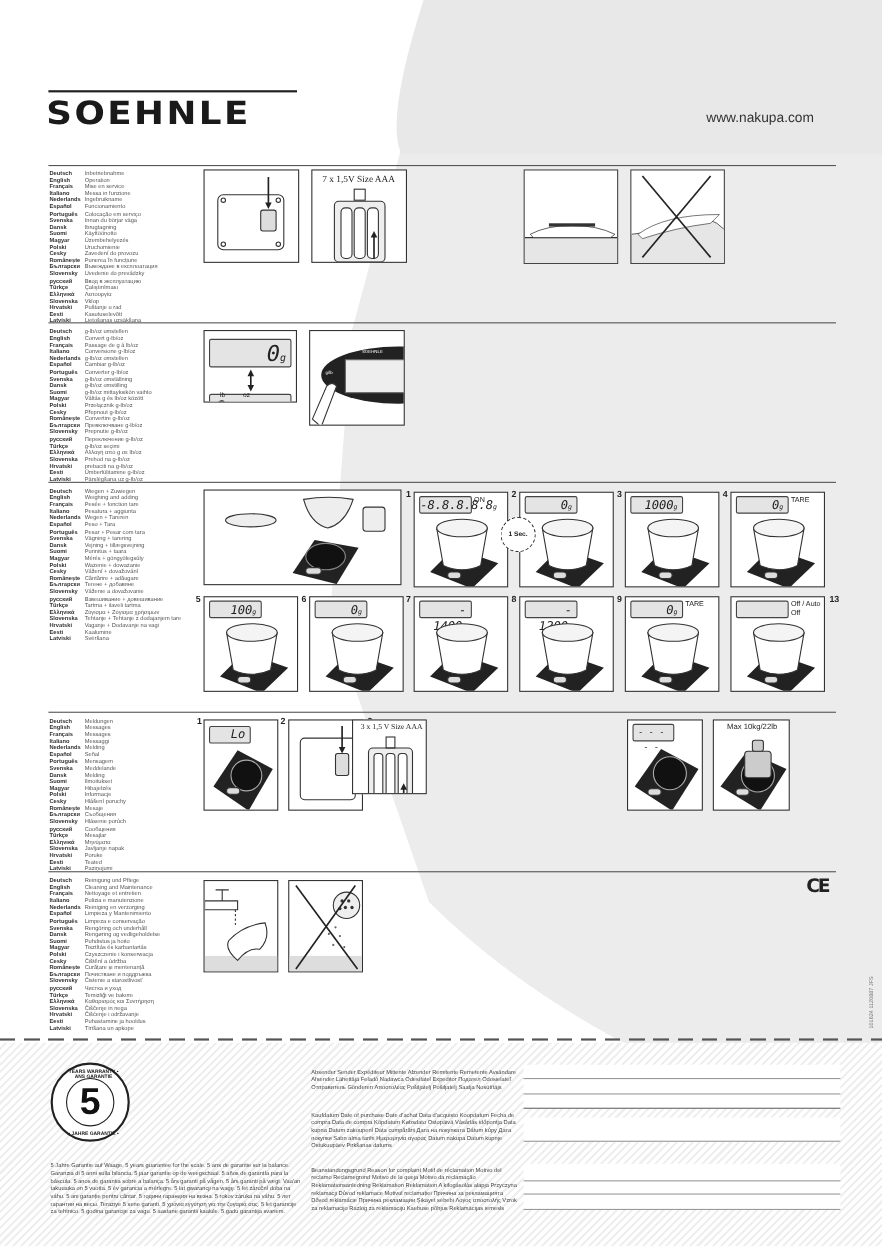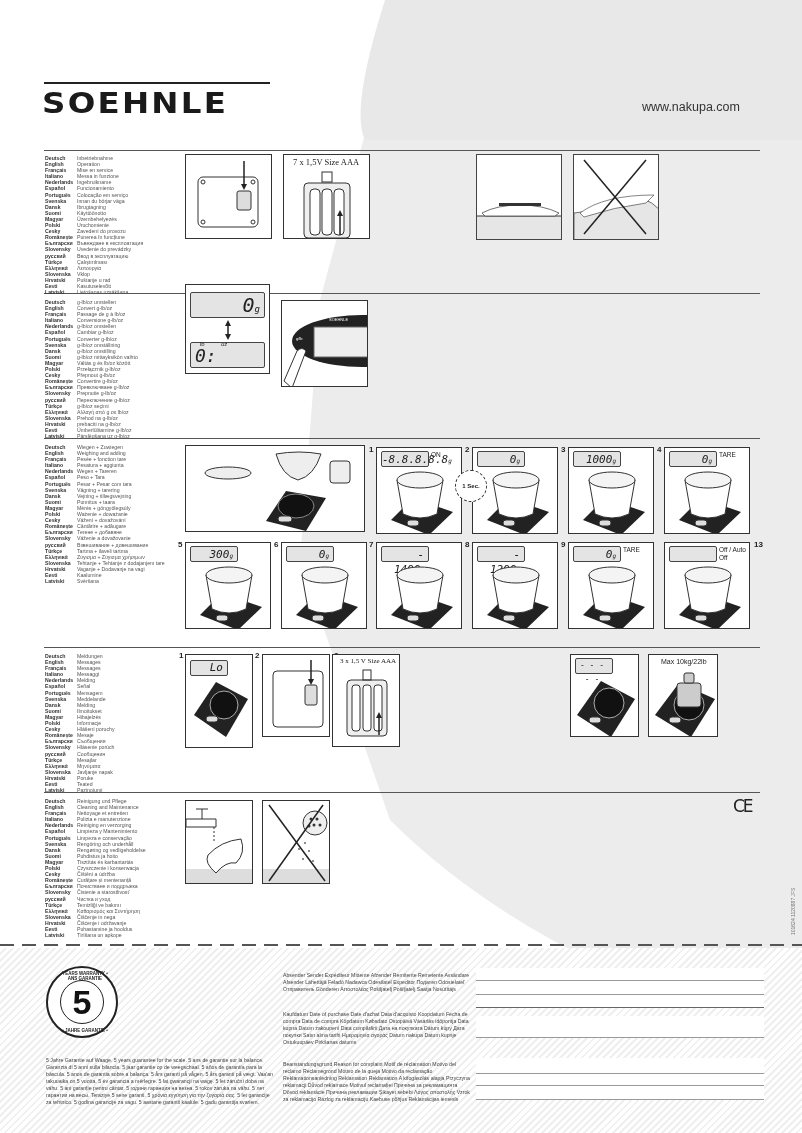--- a/index.html
+++ b/index.html
@@ -19,21 +19,21 @@
   .lbl { position: absolute; font-size: 7px; color: #222; line-height: 8px; }
   .bat-title { position: absolute; font-family: "Liberation Serif", serif; font-size: 8.5px; color: #222; white-space: nowrap; }
   .dash-line { position: absolute; left: 0; top: 944px; width: 802px; height: 2px; background: repeating-linear-gradient(90deg, #555 0 14px, transparent 14px 22px); }
   .bottom { position: absolute; left: 0; top: 948px; width: 802px; height: 185px; background: repeating-linear-gradient(135deg, #fff 0 3px, #efefef 3px 5px); }
   .warranty-badge { position: absolute; left: 46px; top: 966px; width: 72px; height: 72px; border-radius: 50%; border: 2px solid #222; background: #fff; }
   .warranty-inner { position: absolute; left: 12px; top: 12px; width: 44px; height: 44px; border-radius: 50%; border: 1px solid #222; display: flex; align-items: center; justify-content: center; font-size: 34px; font-weight: bold; color: #111; }
   .ring-text { position: absolute; font-size: 5px; font-weight: bold; color: #222; }
   .small-para { position: absolute; font-size: 5.2px; line-height: 7px; color: #444; }
   .form-box { position: absolute; left: 476px; width: 288px; background: #fff; }
   .form-line { position: absolute; left: 0; width: 100%; height: 1px; background: #999; }
-  .ce-mark { position: absolute; left: 733px; top: 796px; font-size: 17px; font-family: "DejaVu Sans", sans-serif; color: #222; letter-spacing: -2px; }
+  .ce-mark { position: absolute; left: 733px; top: 796px; font-size: 17px; font-family: "DejaVu Sans", sans-serif; color: #222; letter-spacing: -2px; font-weight: bold; }
   .vert-code { position: absolute; left: 790px; top: 935px; transform: rotate(-90deg); transform-origin: left top; font-size: 5px; color: #777; white-space: nowrap; }
 </style>
 </head>
 <body>
 
 <svg class="bgwedge" viewBox="0 0 802 960" preserveAspectRatio="none">
   <path d="M385 60 L802 60 L802 960 L590 960 Q470 900 390 820 L300 560 L320 300 Z" fill="#ececec"></path>
   <path d="M0 0 L802 0 L802 60 L0 60 Z" fill="#fff"></path>
   <path d="M385 0 L802 0 L802 140 L365 140 Q350 110 385 0 Z" fill="#e8e8e8"></path>
   <path d="M0 140 L170 140 Q90 400 170 940 L0 940 Z" fill="#fff"></path>
@@ -554,21 +554,21 @@
 </div>
 <div class="panel" style="left:573px;top:154px;width:86px;height:86px;border-color:#444">
   <svg width="86" height="86">
     <path d="M0 58 Q30 55 50 45 Q70 38 86 55 L86 86 L0 86 Z" fill="#e6e6e6" stroke="#333" stroke-width="0.7"></path>
     <path d="M6 58 Q30 40 80 40 L72 48 Q40 52 10 62 Z" fill="#fff" stroke="#333" stroke-width="0.6"></path>
     <line x1="10" y1="5" x2="72" y2="79" stroke="#222" stroke-width="1.5"></line>
     <line x1="72" y1="5" x2="10" y2="79" stroke="#222" stroke-width="1.5"></line>
   </svg>
 </div>
 
-<div class="panel" style="left:185px;top:284px;width:85px;height:90px">
+<div class="panel" style="left:185px;top:300px;width:85px;height:66px">
   <div class="lcd" style="left:4px;top:7px;width:75px;height:26px;font-size:20px;line-height:24px"><span>0</span><span style="font-size:9px">g</span></div>
   <svg width="85" height="87" style="position:absolute;left:0;top:0">
       <line x1="42" y1="38" x2="42" y2="52" stroke="#222" stroke-width="1.5"></line>
       <path d="M39 41 L42 35 L45 41 Z M39 49 L42 55 L45 49 Z" fill="#222"></path>
     </svg>
   <div class="lcd" style="left:4px;top:57px;width:75px;height:26px;font-size:18px;line-height:26px;text-align:left;padding-left:4px"><span>0:</span> </div>
   <div class="lbl" style="left:14px;top:55px;font-size:6px">lb</div>
   <div class="lbl" style="left:35px;top:55px;font-size:6px">oz</div>
 </div>
 <div class="panel" style="left:281px;top:300px;width:87px;height:87px">
@@ -632,21 +632,21 @@
        <div class="lbl" style="left:54px;top:3px;width:32px;font-size:6.5px">TARE</div>
        <svg width="86" height="87" style="position:absolute;left:0;top:0">
          <path d="M14 72 L36 50 L76 64 L52 87 Z" fill="#222"></path>
          <path d="M20 32 Q43 22 66 32 L60 66 Q43 74 26 66 Z" fill="#fff" stroke="#333"></path>
          <ellipse cx="43" cy="32" rx="23" ry="8" fill="#f4f4f4" stroke="#333"></ellipse>
          <rect x="30" y="72" width="12" height="6" rx="3" fill="#ddd" stroke="#333"></rect>
        </svg>
      </div>
     <div class="num" style="left:178px;top:540px">5</div>
      <div class="panel" style="left:185px;top:542px;width:86px;height:87px">
-       <div class="lcd" style="left:4px;top:3px;width:48px;height:16px;font-size:11px;line-height:15px"><span>300</span><span style="font-size:6px">g</span></div>
+       <div class="lcd" style="left:4px;top:3px;width:48px;height:16px;font-size:11px;line-height:15px"><span>100</span><span style="font-size:6px">g</span></div>
        <div class="lbl" style="left:54px;top:3px;width:32px;font-size:6.5px"></div>
        <svg width="86" height="87" style="position:absolute;left:0;top:0">
          <path d="M14 72 L36 50 L76 64 L52 87 Z" fill="#222"></path>
          <path d="M20 32 Q43 22 66 32 L60 66 Q43 74 26 66 Z" fill="#fff" stroke="#333"></path>
          <ellipse cx="43" cy="32" rx="23" ry="8" fill="#f4f4f4" stroke="#333"></ellipse>
          <rect x="30" y="72" width="12" height="6" rx="3" fill="#ddd" stroke="#333"></rect>
        </svg>
      </div>
     <div class="num" style="left:274px;top:540px">6</div>
      <div class="panel" style="left:281px;top:542px;width:86px;height:87px">
@@ -700,39 +700,39 @@
          <path d="M14 72 L36 50 L76 64 L52 87 Z" fill="#222"></path>
          <path d="M20 32 Q43 22 66 32 L60 66 Q43 74 26 66 Z" fill="#fff" stroke="#333"></path>
          <ellipse cx="43" cy="32" rx="23" ry="8" fill="#f4f4f4" stroke="#333"></ellipse>
          <rect x="30" y="72" width="12" height="6" rx="3" fill="#ddd" stroke="#333"></rect>
        </svg>
      </div>
     <div style="position:absolute;left:455px;top:470px;width:32px;height:32px;border:1px dashed #333;border-radius:50%;background:#fff;display:flex;align-items:center;justify-content:center;font-size:6px;font-weight:bold">1 Sec.</div>
   </div>
 
 <div class="num" style="left:179px;top:651px">1</div>
-<div class="panel" style="left:185px;top:654px;width:68px;height:94px">
+<div class="panel" style="left:185px;top:654px;width:68px;height:83px">
   <div class="lcd" style="left:4px;top:5px;width:38px;height:16px;font-size:11px;line-height:14px">Lo</div>
   <svg width="68" height="83" style="position:absolute;left:0;top:0">
     <path d="M8 60 L30 27 L62 44 L40 82 Z" fill="#222"></path>
     <circle cx="38" cy="50" r="14" fill="#111" stroke="#aaa"></circle>
     <rect x="20" y="61" width="12" height="6" rx="3" fill="#ddd" stroke="#333"></rect>
   </svg>
 </div>
 <div class="num" style="left:255px;top:651px">2</div>
 <div class="panel" style="left:262px;top:654px;width:68px;height:83px">
   <svg width="68" height="83">
     <rect x="10" y="16" width="50" height="56" rx="4" fill="none" stroke="#333"></rect>
     <rect x="42" y="30" width="12" height="20" rx="2" fill="#ddd" stroke="#333"></rect>
     <line x1="48" y1="5" x2="48" y2="27" stroke="#222" stroke-width="1.5"></line>
       <path d="M45 24 L48 30 L51 24 Z" fill="#222"></path>
   </svg>
 </div>
 <div class="num" style="left:334px;top:651px">3</div>
-<div class="panel" style="left:332px;top:654px;width:68px;height:93px">
+<div class="panel" style="left:320px;top:654px;width:68px;height:68px">
   <div class="bat-title" style="left:7px;top:2px;font-size:7px">3 x 1,5 V Size AAA</div>
   <svg width="68" height="83" style="position:absolute;left:0;top:0">
     <rect x="14" y="25" width="40" height="56" rx="4" fill="#eee" stroke="#333"></rect>
     <rect x="30" y="15" width="8" height="10" fill="none" stroke="#333"></rect>
     <rect x="19" y="30" width="8" height="46" rx="3" fill="#fff" stroke="#333"></rect>
     <rect x="30" y="30" width="8" height="46" rx="3" fill="#fff" stroke="#333"></rect>
     <rect x="41" y="30" width="8" height="46" rx="3" fill="#fff" stroke="#333"></rect>
     <line x1="46" y1="80" x2="46" y2="60" stroke="#222" stroke-width="1.5"></line>
       <path d="M43 63 L46 57 L49 63 Z" fill="#222"></path>
   </svg>

